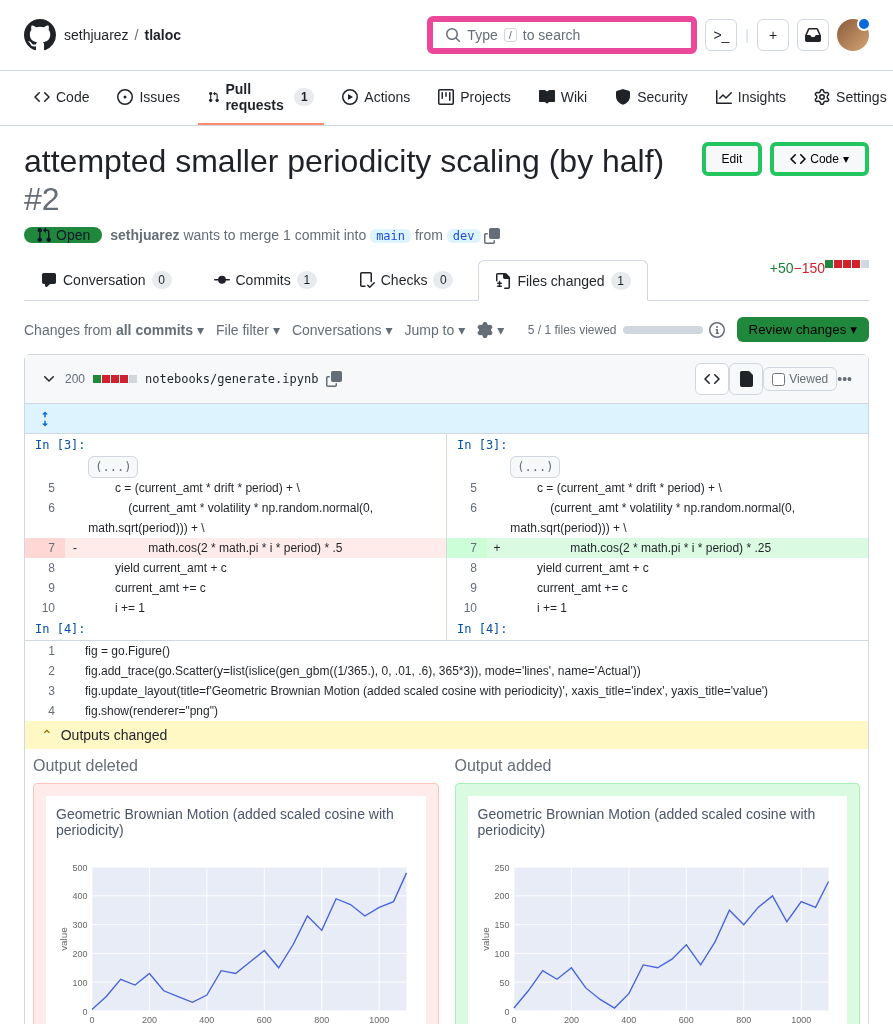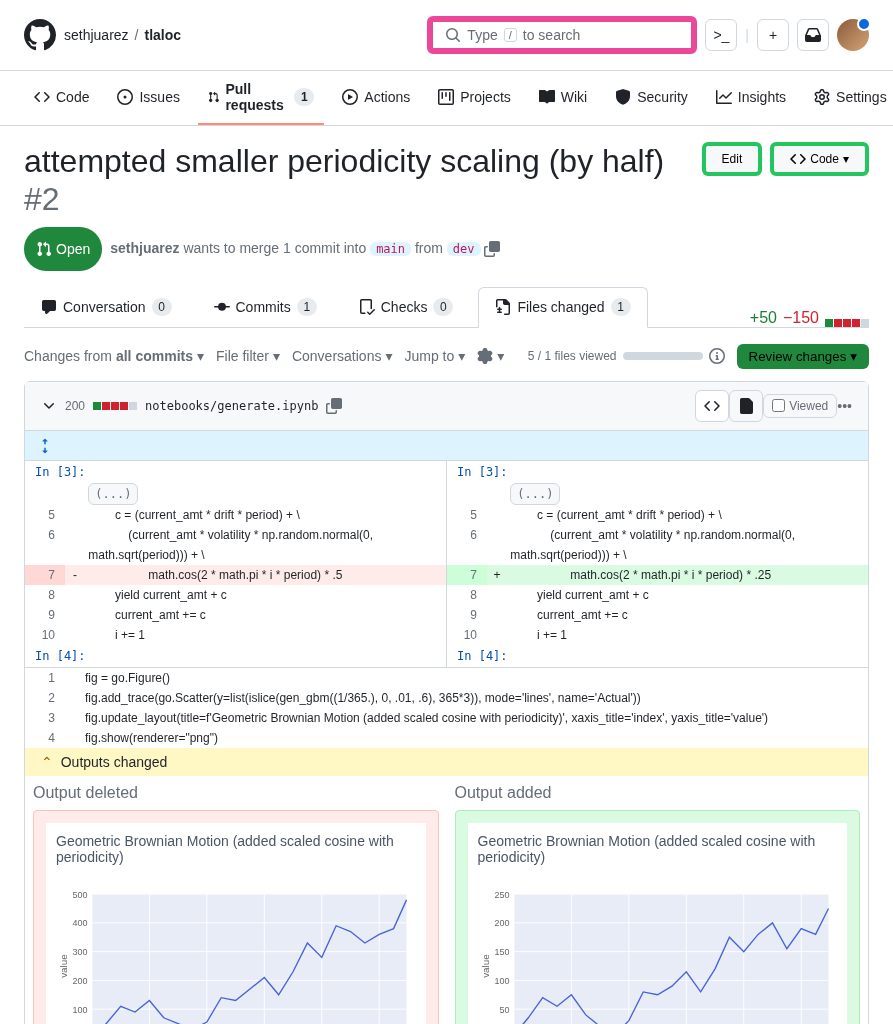--- a/index.html
+++ b/index.html
@@ -20,26 +20,26 @@
 .tab{display:flex;align-items:center;gap:6px;padding:10px 10px;color:#1f2328;cursor:pointer;border-bottom:2px solid transparent;font-size:14px}
 .tab.active{border-bottom-color:#fd8c73;font-weight:600}
 .counter{background:#d0d7de80;border-radius:10px;padding:0 6px;font-size:12px;min-width:20px;text-align:center;line-height:18px}
 .main{padding:16px 24px;max-width:1280px}
 .pr-header{display:flex;align-items:flex-start;justify-content:space-between;margin-bottom:8px}
 .pr-title{font-size:32px;font-weight:400;line-height:1.2}
 .pr-title .num{color:#656d76;font-weight:300}
 .pr-actions{display:flex;gap:8px}
 .btn{padding:5px 16px;border:4px solid #22c55e;border-radius:6px;background:#f6f8fa;font-size:12px;cursor:pointer;font-weight:500;display:flex;align-items:center;gap:4px}
 .pr-meta{display:flex;align-items:center;gap:8px;margin-bottom:16px;color:#656d76;flex-wrap:wrap}
-.state-open{background:#1f883d;color:#ffffff;padding:14px 12px;border-radius:2em;font-weight:500;font-size:14px;display:flex;align-items:center;gap:4px}
-.branch{font-family:ui-monospace,SFMono-Regular,Menlo,monospace;background:#ddf4ff;color:#be185d;padding:0 6px;border-radius:6px;font-size:12px}
+.state-open{background:#1f883d;color:#0f172a;padding:0 12px;border-radius:2em;font-weight:500;font-size:14px;display:flex;align-items:center;gap:4px}
+.branch{font-family:ui-monospace,SFMono-Regular,Menlo,monospace;background:#ddf4ff;color:#1d4ed8;padding:0 6px;border-radius:6px;font-size:12px}
 .subtabs{display:flex;border-bottom:1px solid #d0d7de;margin-bottom:16px;gap:8px}
 .subtab{padding:10px 16px;display:flex;align-items:center;gap:6px;cursor:pointer;border:1px solid transparent;border-radius:6px 6px 0 0;font-size:14px}
 .subtab.active{background:#fff;border-color:#d0d7de;border-bottom-color:#fff;margin-bottom:-1px}
-.diffstats{margin-left:auto;display:flex;align-items:flex-end;gap:6px;font-size:16px;font-family:ui-monospace,SFMono-Regular,Menlo,monospace}
+.diffstats{margin-left:auto;display:flex;align-items:flex-start;font-size:14px;font-family:ui-monospace,SFMono-Regular,Menlo,monospace}
 .add{color:#1a7f37}.del{color:#cf222e}
 .diffsq{display:inline-flex;gap:1px}
 .diffsq span{width:8px;height:8px;display:inline-block}
 .sq-add{background:#1f883d}.sq-del{background:#cf222e}.sq-n{background:#d0d7de}
 .toolbar{display:flex;align-items:center;gap:12px;margin-bottom:12px;font-size:14px}
 .toolbar .dd{display:flex;align-items:center;gap:4px;color:#656d76;cursor:pointer}
 .toolbar-right{margin-left:auto;display:flex;align-items:center;gap:12px;font-size:12px}
 .progress{display:flex;align-items:center;gap:6px;color:#656d76}
 .progress-bar{width:80px;height:8px;background:#d0d7de;border-radius:4px}
 .review-btn{background:#1f883d;color:#000000;padding:5px 12px;border-radius:6px;border:none;font-weight:500;cursor:pointer;display:flex;align-items:center;gap:4px}

